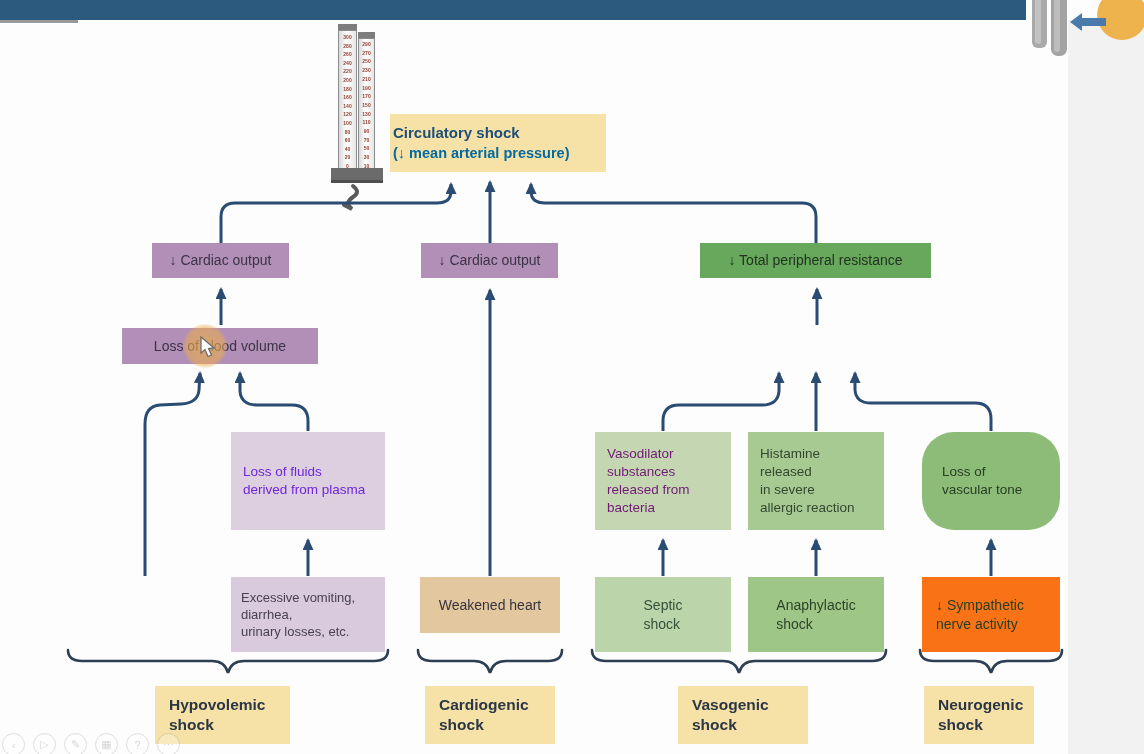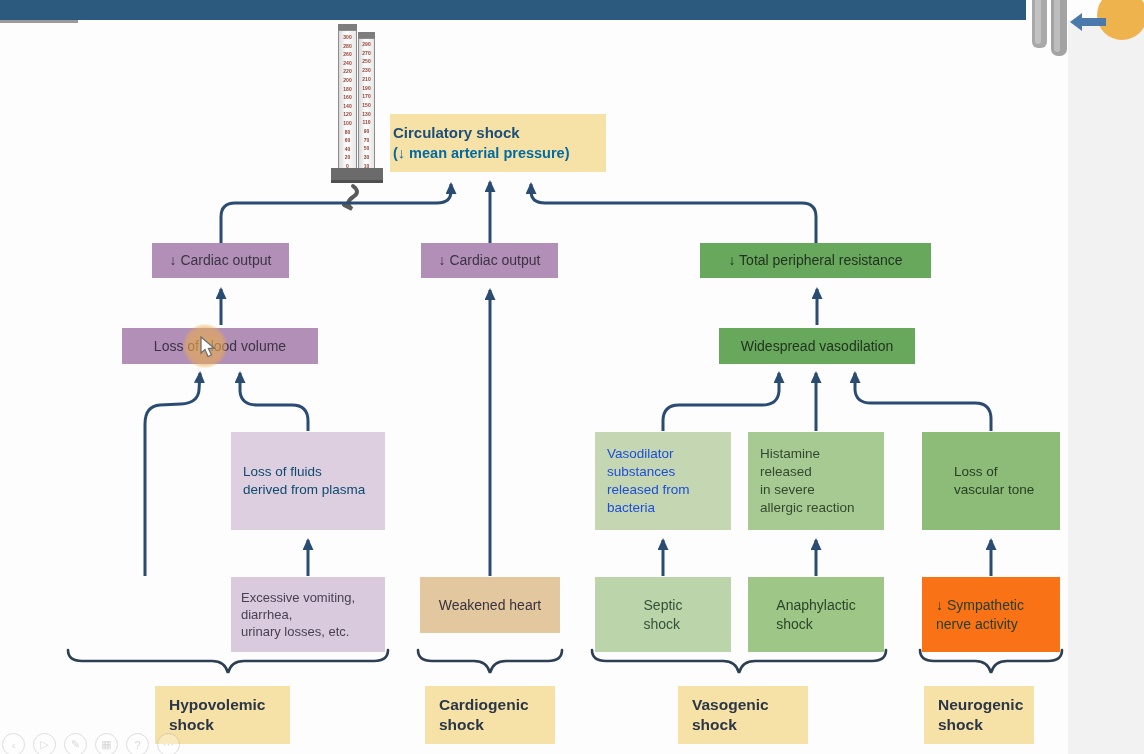--- a/index.html
+++ b/index.html
@@ -39,24 +39,24 @@
             flex-direction:column;align-items:flex-start;justify-content:center;padding-left:3px;}
   #root-box .l1{font-weight:bold;font-size:15px;color:#1c4e79;}
   #root-box .l2{font-weight:bold;font-size:14.5px;color:#0369a1;margin-top:2px;}
 
   #cardiac-left {left:152px;top:243px;width:137px;height:35px;background:#b28fb6;color:#3c3347;}
   #cardiac-mid  {left:421px;top:243px;width:137px;height:35px;background:#b28fb6;color:#3c3347;}
   #tpr          {left:700px;top:243px;width:231px;height:35px;background:#67a85d;color:#22331f;}
   #blood-volume {left:122px;top:328px;width:196px;height:36px;background:#b28fb6;color:#3c3347;}
   #vasodilation {left:719px;top:328px;width:196px;height:36px;background:#67a85d;color:#22331f;}
 
-  #fluids       {left:231px;top:432px;width:154px;height:98px;background:#ddcfe0;color:#0c4a6e;font-size:13.5px;}
-  #vasodilator  {left:595px;top:432px;width:136px;height:98px;background:#c4d7b2;color:#1d4ed8;font-size:13.5px;}
+  #fluids       {left:231px;top:432px;width:154px;height:98px;background:#ddcfe0;color:#6d28d9;font-size:13.5px;}
+  #vasodilator  {left:595px;top:432px;width:136px;height:98px;background:#c4d7b2;color:#701a75;font-size:13.5px;}
   #histamine    {left:748px;top:432px;width:136px;height:98px;background:#a7ca93;color:#33482f;font-size:13.5px;}
-  #vascular-tone{left:922px;top:432px;width:138px;height:98px;background:#8dbc79;color:#273e23;font-size:13.5px;padding-left:32px;}
+  #vascular-tone{left:922px;top:432px;width:138px;height:98px;background:#8dbc79;color:#273e23;font-size:13.5px;padding-left:20px;border-radius:32px;}
 
   #hemorrhage   {left:75px;top:577px;width:140px;height:75px;background:#c5a7ca;color:#46394e;}
   #vomiting     {left:231px;top:577px;width:154px;height:75px;background:#d9cadd;color:#4a4054;font-size:13px;padding-left:10px;}
   #weakened     {left:420px;top:577px;width:140px;height:56px;background:#e2c79f;color:#37323e;}
   #septic       {left:595px;top:577px;width:136px;height:75px;background:#bcd4aa;color:#33503a;}
   #anaphylactic {left:748px;top:577px;width:136px;height:75px;background:#9ec687;color:#2c4429;}
   #sympathetic  {left:922px;top:577px;width:138px;height:75px;background:#f97316;color:#273e23;padding-left:14px;}
 
   .shock-label{position:absolute;top:686px;height:58px;background:#f6e1a6;color:#2b3646;
                font-weight:bold;font-size:15.5px;display:flex;align-items:center;
@@ -188,23 +188,20 @@
   <div class="node center" id="cardiac-mid">
     <span>↓ Cardiac output</span>
   </div>
   <div class="node center" id="tpr">
     <span>↓ Total peripheral resistance</span>
   </div>
 
   <div class="node center" id="blood-volume">
     <span>Loss of blood volume</span>
   </div>
-  <div class="node center" id="vasodilation">
-    <span>Widespread vasodilation</span>
-  </div>
 
   <div class="node padded" id="fluids">
     <span>Loss of fluids
 derived from plasma</span>
   </div>
   <div class="node padded" id="vasodilator">
     <span>Vasodilator
 substances
 released from
 bacteria</span>

